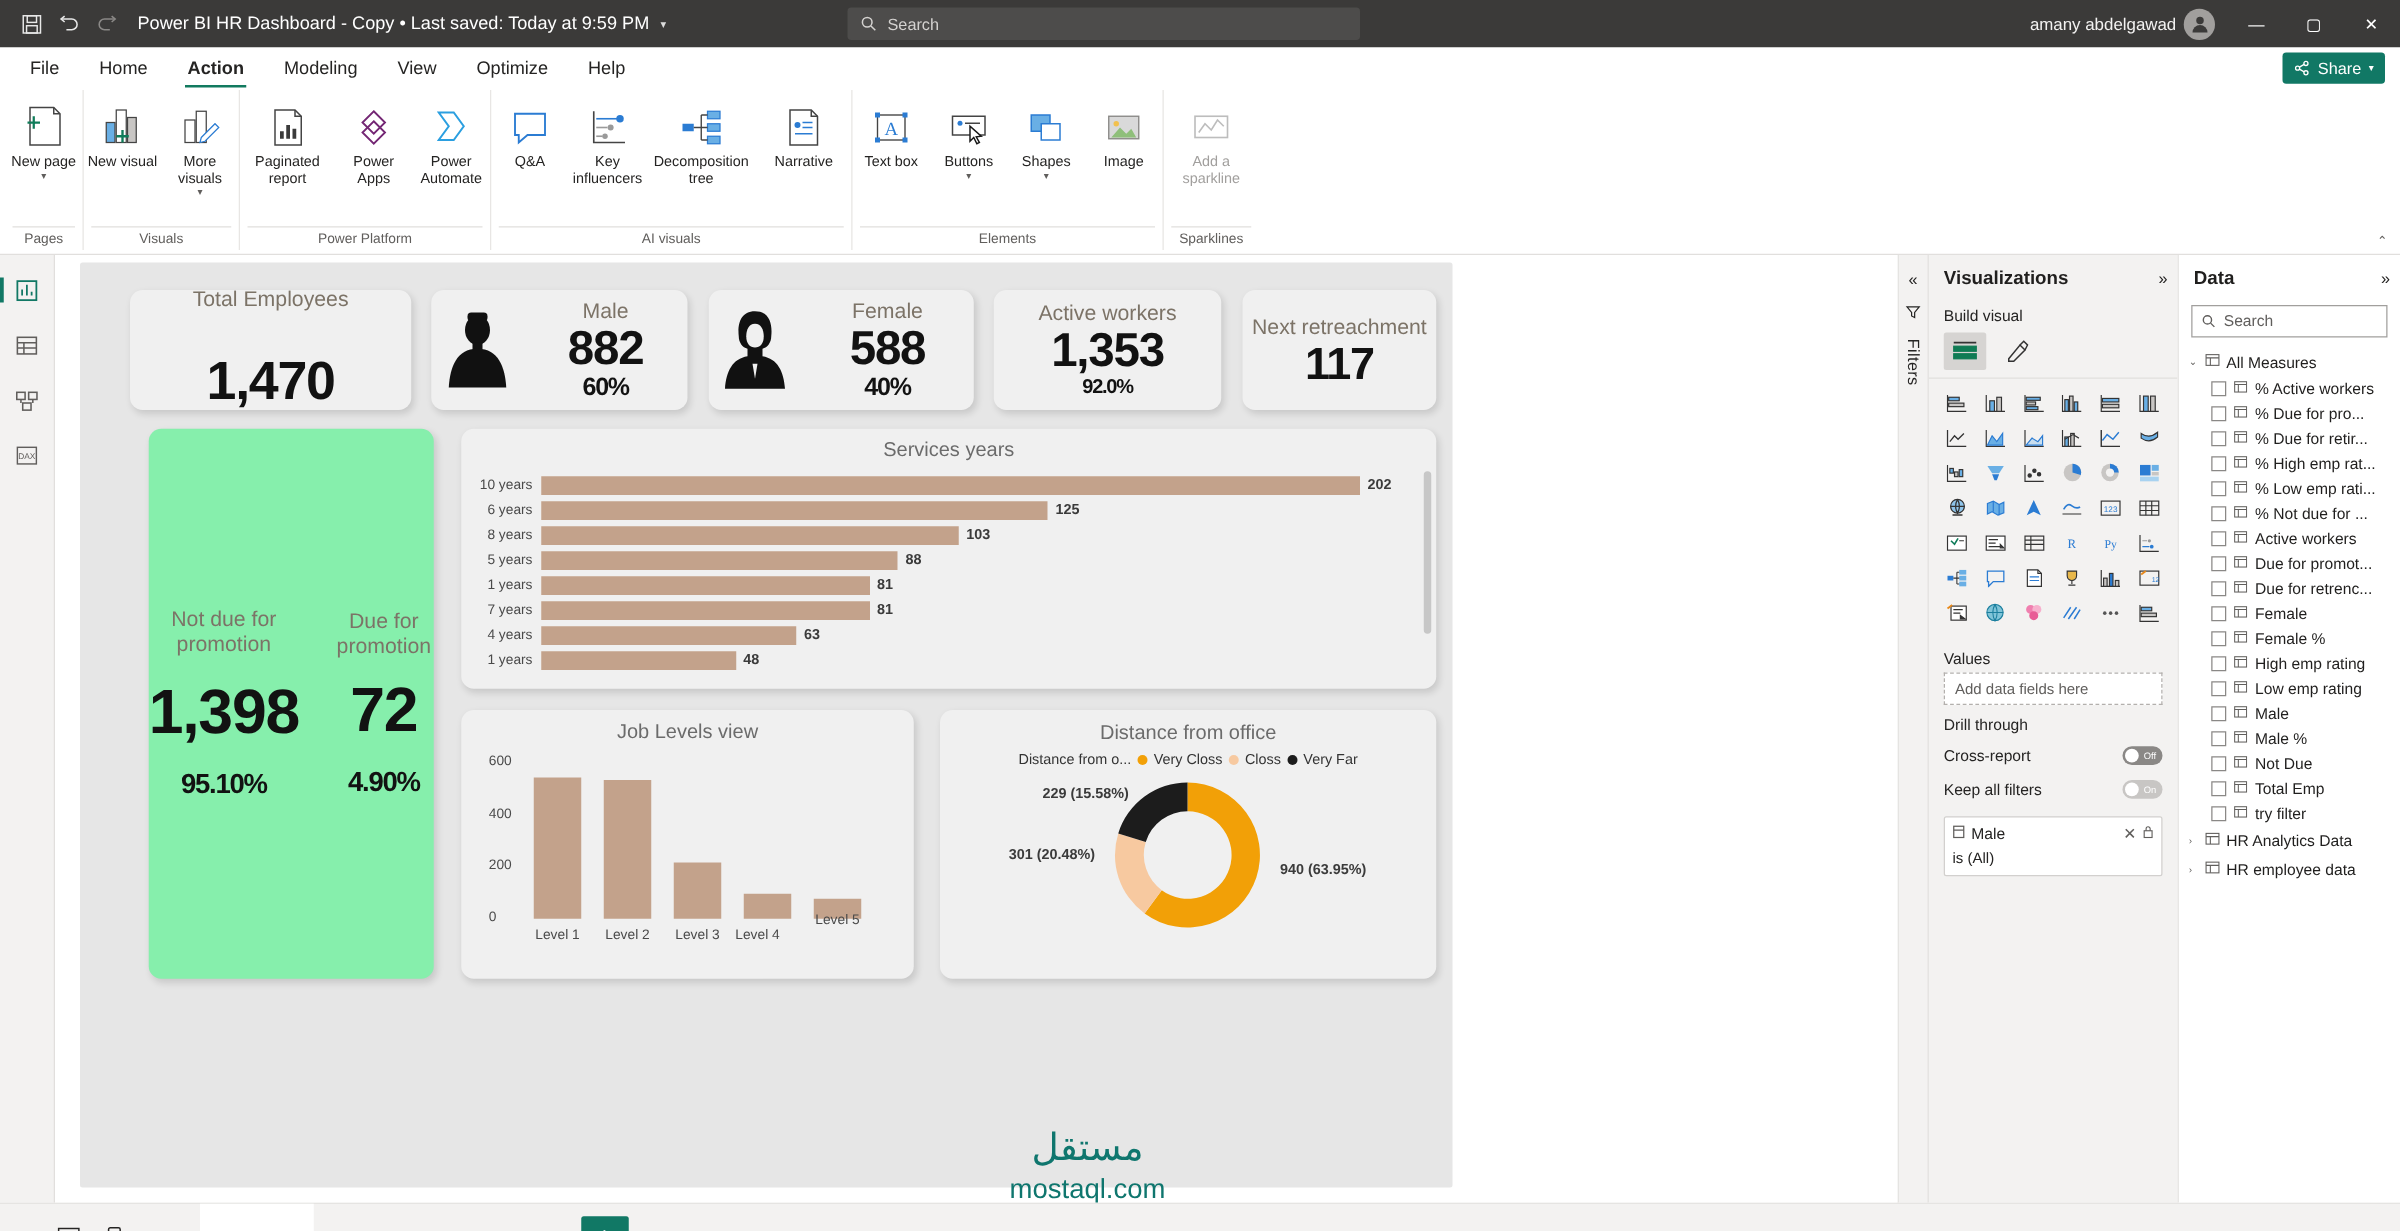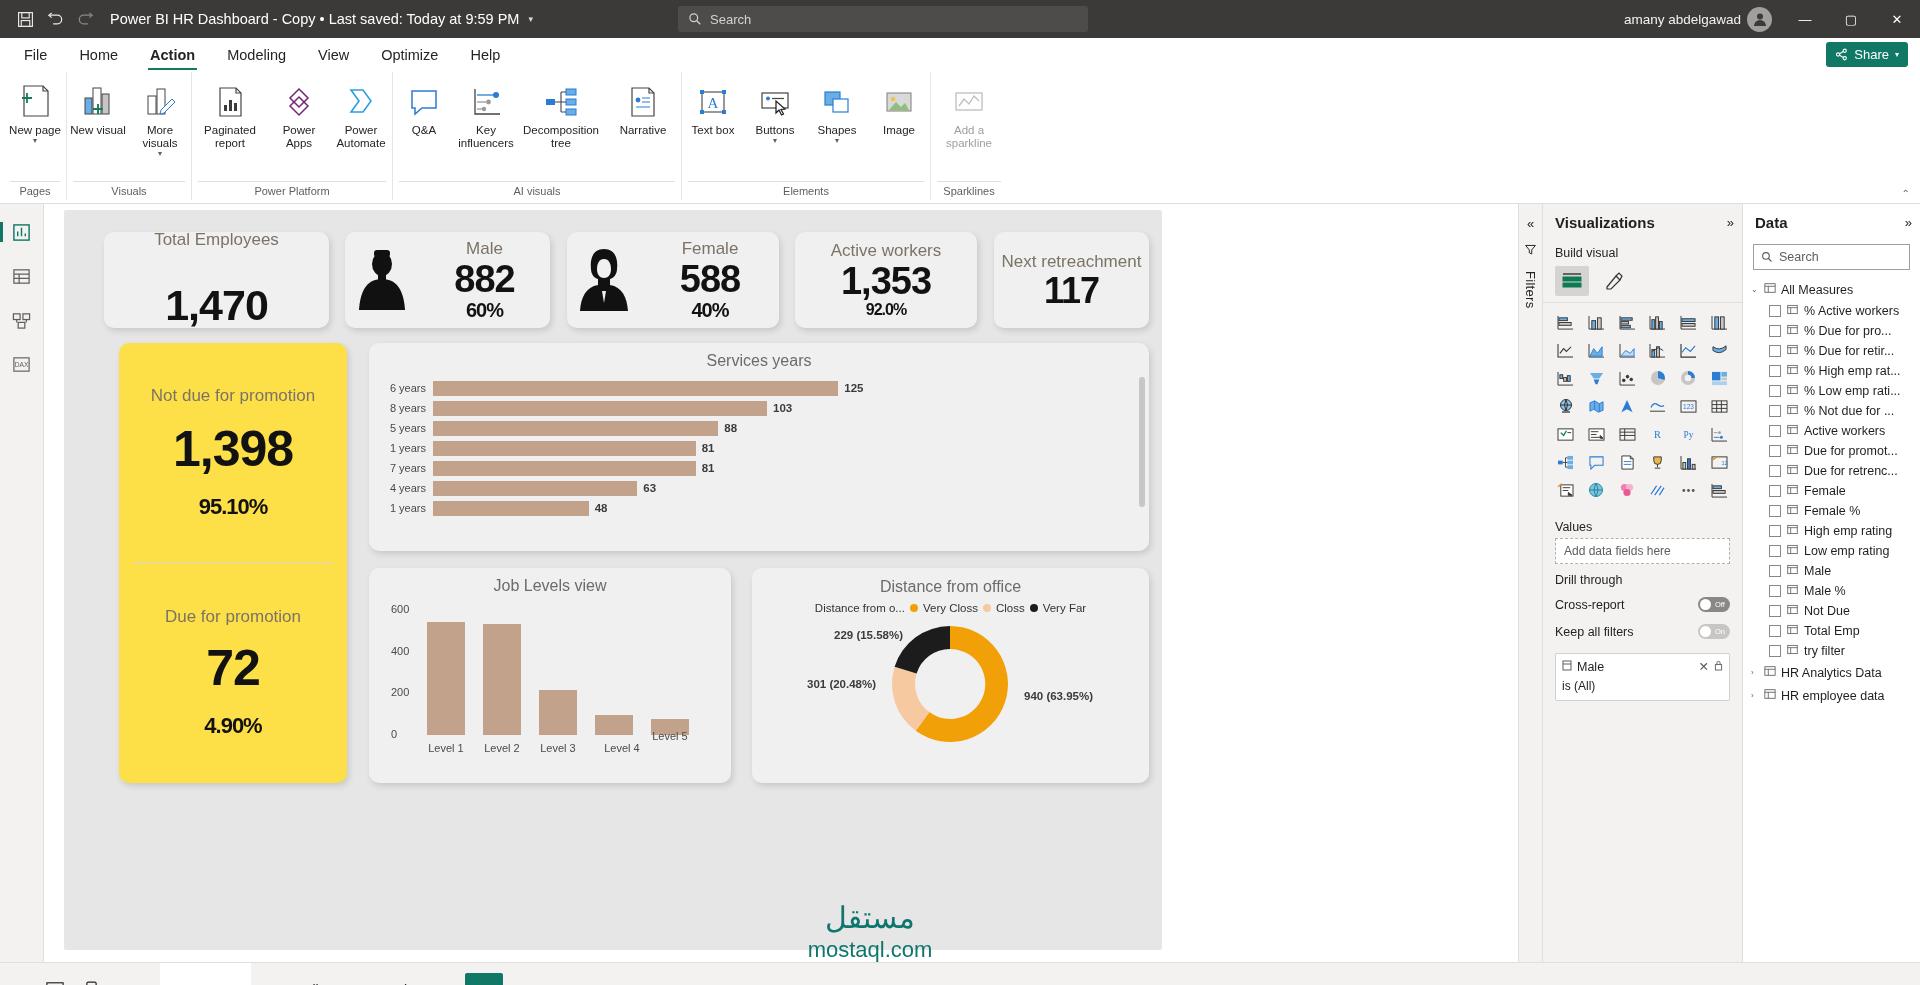--- a/index.html
+++ b/index.html
@@ -112,22 +112,22 @@
     box-shadow: 2px 3px 6px rgba(0,0,0,0.13); overflow: hidden;
   }
   .card-title { color: #7c7367; font-size: 17px; text-align: center; }
   .big-num { font-weight: bold; color: #121212; letter-spacing: -1px; }
 
   .gendercard { display: flex; align-items: center; }
   .gender-icon { width: 74px; display: flex; align-items: center; justify-content: center; }
   .gender-body { flex: 1; display: flex; flex-direction: column; align-items: center; }
 
   
-  .promo { position: absolute; background: #fde047; border-radius: 10px;
-    box-shadow: 2px 3px 6px rgba(0,0,0,0.13); display: flex; flex-direction: column; }
+  .promo { position: absolute; background: #86efac; border-radius: 10px;
+    box-shadow: 2px 3px 6px rgba(0,0,0,0.13); display: flex; flex-direction: row; }
   .promo-half { flex: 1; display: flex; flex-direction: column; align-items: center; justify-content: center; }
   .promo-div { height: 1px; background: #d8d4cf; margin: 0 14px; }
 
   
   .barchart-title { text-align: center; color: #6b6b6b; font-size: 16px; padding-top: 9px; }
   .bar-row { display: flex; align-items: center; height: 16px; margin-bottom: 4px; }
   .bar-lab { width: 58px; text-align: right; font-size: 11px; color: #4a4a4a; padding-right: 7px; }
   .bar-fill { height: 15px; background: #c3a28b; }
   .bar-val { font-size: 11.5px; font-weight: bold; color: #3b3b3b; padding-left: 6px; }
   .vscroll { position: absolute; right: 4px; width: 6px; background: #c7c7c7; border-radius: 3px; }
@@ -598,20 +598,25 @@
         <div class="promo-half">
           <div class="card-title">Due for promotion</div>
           <div class="big-num" style="font-size:50px;margin-top:12px">72</div>
           <div class="big-num" style="font-size:22px;margin-top:16px">4.90%</div>
         </div>
       </div>
 
       <div class="card" style="left:305px;top:133px;width:780px;height:208px;">
         <div class="barchart-title">Services years</div>
         <div id="barlist" style="padding:10px 0 0 6px;position:relative;">
+            <div class="bar-row">
+              <div class="bar-lab">10 years</div>
+              <div class="bar-fill" style="width: 655px; background: rgb(195, 162, 139);"></div>
+              <div class="bar-val">202</div>
+            </div>
             <div class="bar-row">
               <div class="bar-lab">6 years</div>
               <div class="bar-fill" style="width: 405.322px; background: rgb(195, 162, 139);"></div>
               <div class="bar-val">125</div>
             </div>
             <div class="bar-row">
               <div class="bar-lab">8 years</div>
               <div class="bar-fill" style="width: 333.985px; background: rgb(195, 162, 139);"></div>
               <div class="bar-val">103</div>
             </div>
@@ -651,21 +656,21 @@
             <div class="col-axis-lab" style="left: 22px; top: 91.3333px;">200</div>
             <div class="col-axis-lab" style="left: 22px; top: 49.6667px;">400</div>
             <div class="col-axis-lab" style="left: 22px; top: 8px;">600</div>
             <div class="colbar" style="left: 58px; top: 26.875px; width: 38px; height: 113.125px; background: rgb(195, 162, 139);"></div>
             <div class="cat-lab" style="left: 50px; top: 147px; width: 54px;">Level 1</div>
             <div class="colbar" style="left: 114px; top: 28.75px; width: 38px; height: 111.25px; background: rgb(195, 162, 139);"></div>
             <div class="cat-lab" style="left: 106px; top: 147px; width: 54px;">Level 2</div>
             <div class="colbar" style="left: 170px; top: 94.5833px; width: 38px; height: 45.4167px; background: rgb(195, 162, 139);"></div>
             <div class="cat-lab" style="left: 162px; top: 147px; width: 54px;">Level 3</div>
             <div class="colbar" style="left: 226px; top: 120px; width: 38px; height: 20px; background: rgb(195, 162, 139);"></div>
-            <div class="cat-lab" style="left: 226px; top: 147px; width: 54px;">Level 4</div>
+            <div class="cat-lab" style="left: 210px; top: 147px; width: 54px;">Level 4</div>
             <div class="colbar" style="left: 282px; top: 123.542px; width: 38px; height: 16.4583px; background: rgb(195, 162, 139);"></div>
             <div class="cat-lab" style="left: 274px; top: 135px; width: 54px;">Level 5</div>
           </div>
       </div>
 
       <div class="card" style="left:688px;top:358px;width:397px;height:215px;">
         <div class="barchart-title" style="padding-top:10px">Distance from office</div>
         <div class="legend-row" style="margin-top:6px">
           <span style="font-weight:normal;color:#333">Distance from o...</span>
           <span class="dot" style="background:#f2a007"></span>

